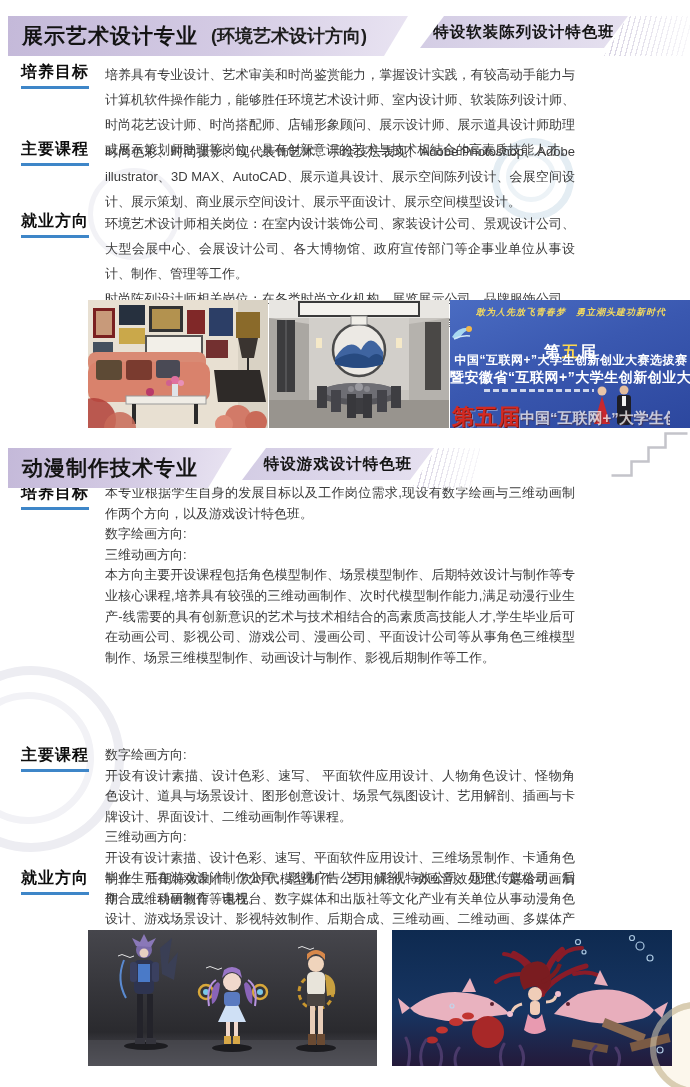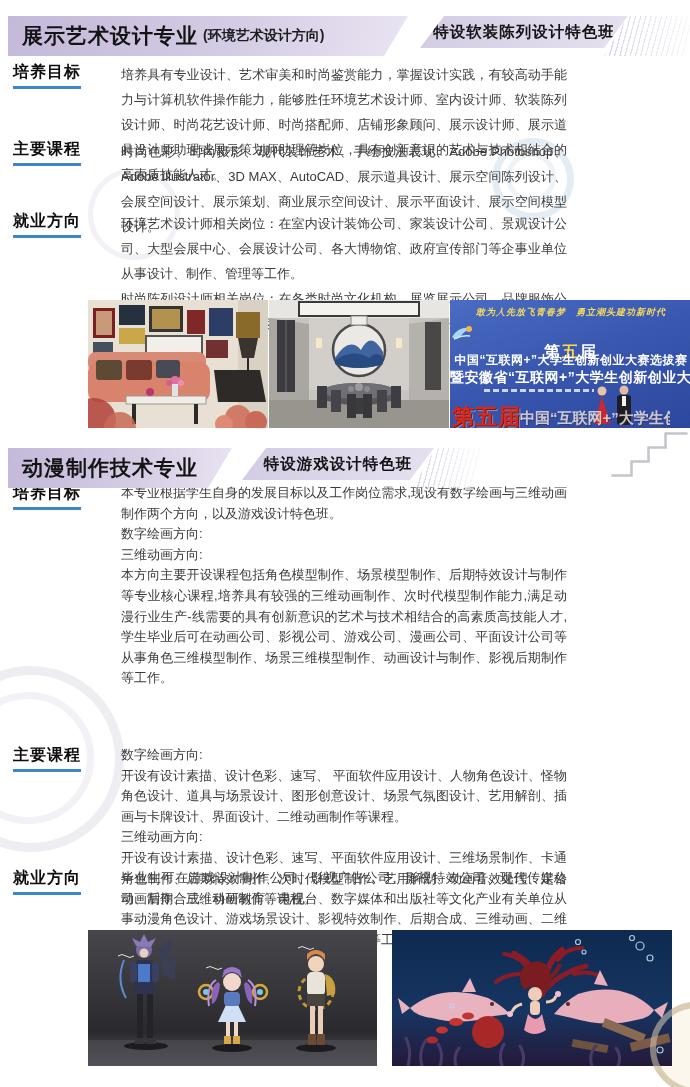--- a/index.html
+++ b/index.html
@@ -20,33 +20,33 @@
   .crescent-top{left:650px;top:1002px;width:80px;height:80px;border-radius:50%;
     border:6px solid rgba(217,205,178,.55);z-index:3;}
   .stairs{left:604px;top:418px;}
   
   .sec-header{position:absolute;left:8px;width:680px;height:40px;z-index:2;}
   .hb1{position:absolute;top:0;left:0;height:40px;box-sizing:border-box;
     background:linear-gradient(100deg,#c4b9d9 0%,#d4cbe4 55%,#e9e4f2 100%);
     display:flex;align-items:center;padding-left:14px;
     clip-path:polygon(0 0,100% 0,calc(100% - 24px) 100%,0 100%);}
   .hb-title{font-size:21px;font-weight:bold;color:#141414;letter-spacing:1px;white-space:nowrap;}
-  .hb-sub{font-size:14px;font-weight:bold;color:#1d1d1d;margin-left:5px;white-space:nowrap;}
+  .hb-sub{font-size:18px;font-weight:bold;color:#1d1d1d;margin-left:13px;white-space:nowrap;}
   .hb2{position:absolute;top:0;height:32px;box-sizing:border-box;
     background:linear-gradient(100deg,#d3cce4 0%,#e6e1f0 100%);
     display:flex;align-items:center;justify-content:center;
     clip-path:polygon(24px 0,100% 0,calc(100% - 24px) 100%,0 100%);}
   .hb2 span{font-size:15.5px;font-weight:bold;color:#141414;letter-spacing:1px;white-space:nowrap;}
   .hatch{position:absolute;top:0;height:40px;
     background:repeating-linear-gradient(105deg,rgba(176,166,198,.5) 0 1.2px,transparent 1.2px 5px);
     clip-path:polygon(24px 0,100% 0,calc(100% - 10px) 100%,0 100%);}
   .hatch::after{content:"";position:absolute;inset:0;
     background:linear-gradient(to right,rgba(255,255,255,0),rgba(255,255,255,.9));}
   
-  .block{position:absolute;left:0;width:584px;display:flex;z-index:1;gap:24px;}
+  .block{position:absolute;left:8px;width:584px;display:flex;z-index:1;}
   .block-label{flex:none;width:72px;margin-left:13px;}
   .lbl{display:inline-block;font-size:16px;font-weight:bold;color:#0e0e0e;
     letter-spacing:1px;padding-bottom:3px;border-bottom:3px solid #3e86c8;white-space:nowrap;}
   .block-body{flex:1;margin-left:12px;margin-right:17px;text-align:justify;color:#3b3b3b;}
   .s1 .block-body{font-size:13px;line-height:25px;}
   .s2 .block-body{font-size:13px;line-height:20.6px;}
   .block-body p{margin:0;}
   
   .gallery{position:absolute;left:88px;display:flex;z-index:1;}
   .gcell{position:relative;overflow:hidden;background:#ddd;}

